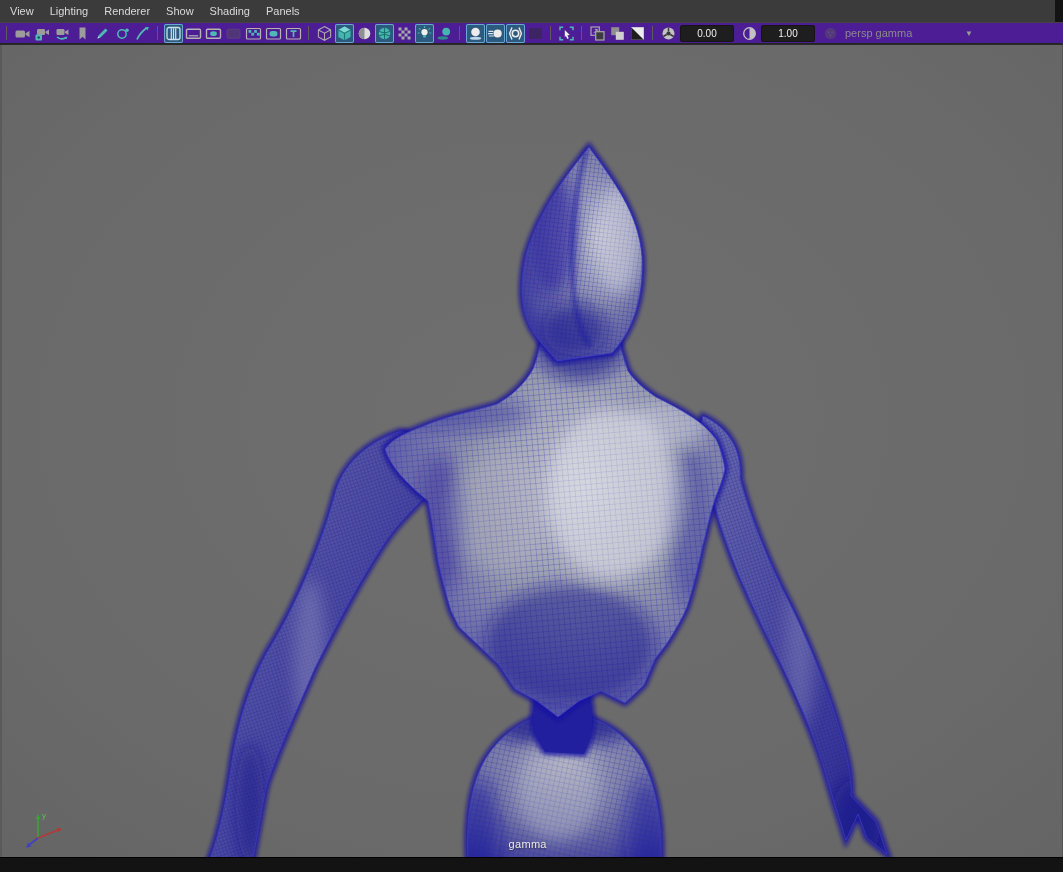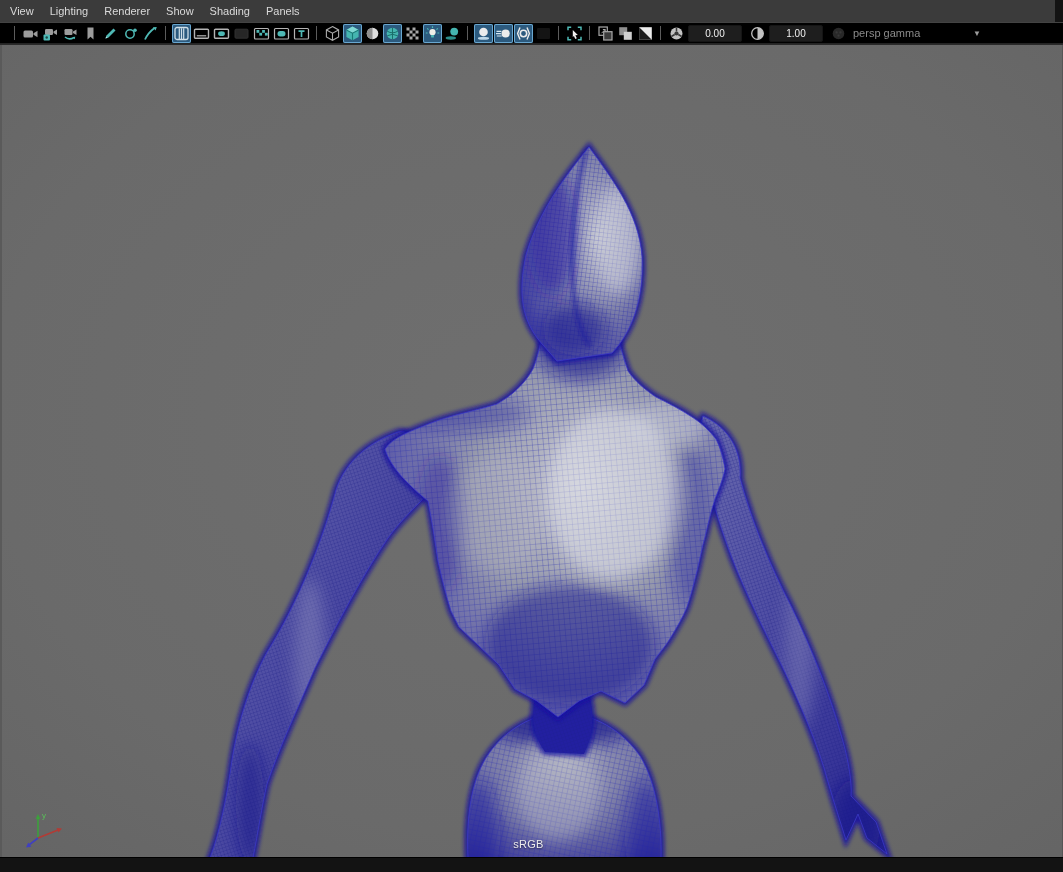--- a/index.html
+++ b/index.html
@@ -9,23 +9,23 @@
     user-select:none;
   }
   
   .menubar{
     position:absolute;top:0;left:0;right:8px;height:22px;background:#3b3b3b;
     display:flex;align-items:center;padding-left:10px;box-sizing:border-box;z-index:6;
   }
   .menu-item{color:#dadada;font-size:11px;margin-right:16px;cursor:default;line-height:22px;}
   
   .toolbar{
-    position:absolute;top:22px;left:0;right:0;height:22px;background:#000000;
+    position:absolute;top:22px;left:0;right:0;height:22px;background:#4c1d95;
     border-top:1px solid #434343;border-bottom:1px solid #242424;
-    display:flex;align-items:center;padding-left:9px;box-sizing:border-box;z-index:6;
+    display:flex;align-items:center;padding-left:1px;box-sizing:border-box;z-index:6;
   }
   .tb-icons{display:flex;align-items:center;height:100%;}
   .tb-icon{width:19px;height:19px;margin:0 .5px;display:flex;align-items:center;justify-content:center;border-radius:2px;flex:none;}
   .tb-icon.sel{background:#2c5a7e;box-shadow:inset 0 0 0 1px #69a7d0;}
   .tb-icon.dim{opacity:.45;}
   .tb-div{width:1px;height:14px;background:#5c5c5c;margin:0 5px;flex:none;}
   .tb-field{
     width:52px;height:15px;background:#1e1e1e;border:1px solid #151515;border-radius:2px;
     color:#f0f0f0;font-size:10px;font-family:"Liberation Sans",sans-serif;text-align:center;
     margin:0 5px 0 2px;padding:0;flex:none;
@@ -424,16 +424,16 @@
   <svg class="axis-gizmo" width="58" height="50" viewBox="0 0 58 50">
     <line x1="22" y1="32" x2="22" y2="12" stroke="#3da03d" stroke-width="1.6"></line>
     <path d="M22 8 L19.6 13 L24.4 13 Z" fill="#3da03d"></path>
     <text x="26" y="12" font-size="8" fill="#58c058" font-family="Liberation Sans, sans-serif">y</text>
     <line x1="22" y1="32" x2="42" y2="24" stroke="#b23b35" stroke-width="1.6"></line>
     <path d="M46 22.5 L40.5 22 L42.5 26.6 Z" fill="#b23b35"></path>
     <line x1="22" y1="32" x2="13" y2="39" stroke="#4040c0" stroke-width="1.6"></line>
     <path d="M10 41.5 L15.4 40.8 L12.2 36.6 Z" fill="#4040c0"></path>
   </svg>
 
-  <div class="persp-label">sRGB</div>
+  <div class="persp-label">gamma</div>
 </div>
 
 <div class="bottom-strip"></div>
 
 </body></html>

